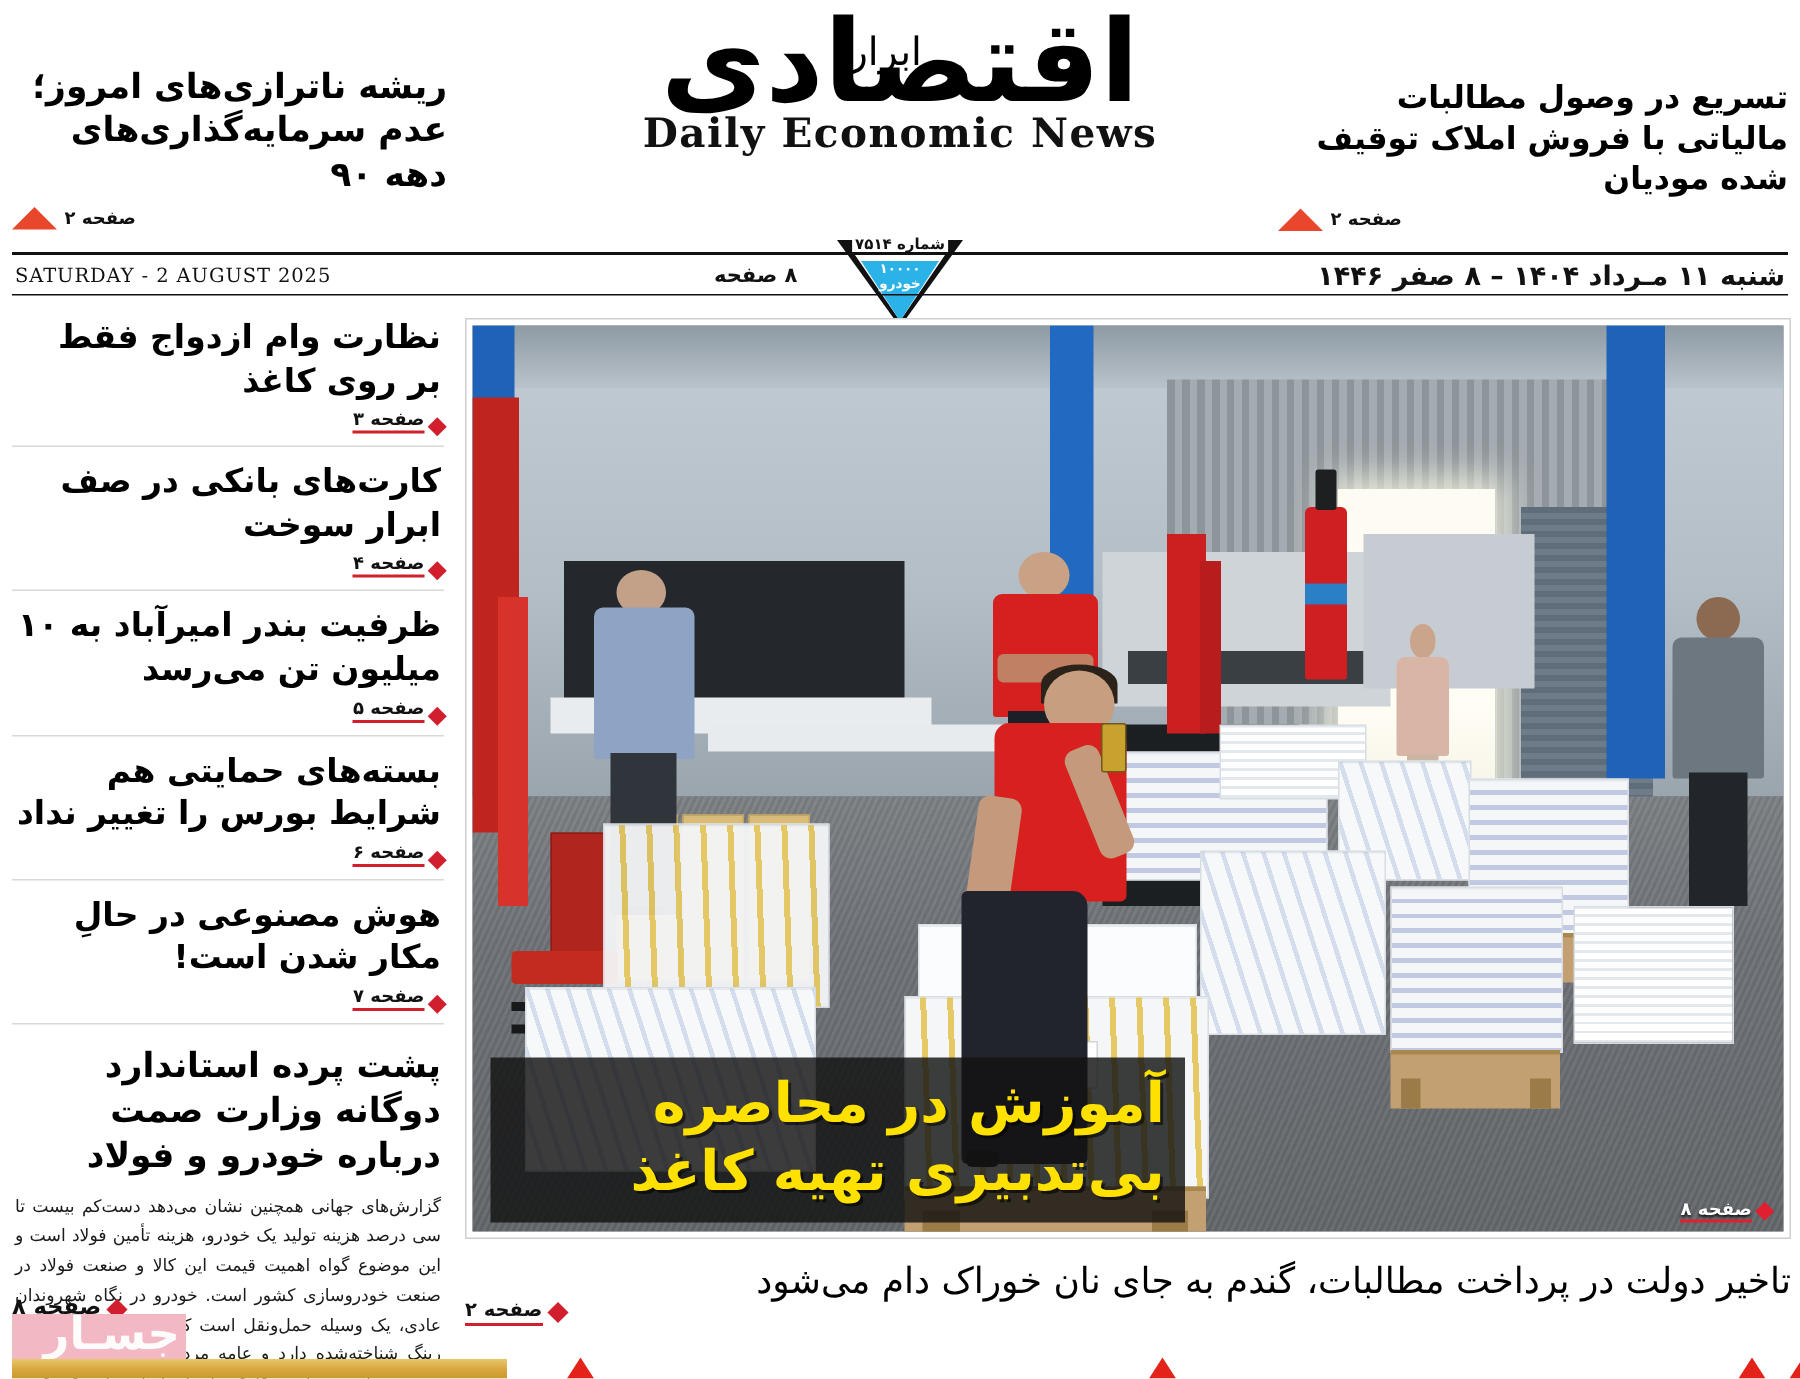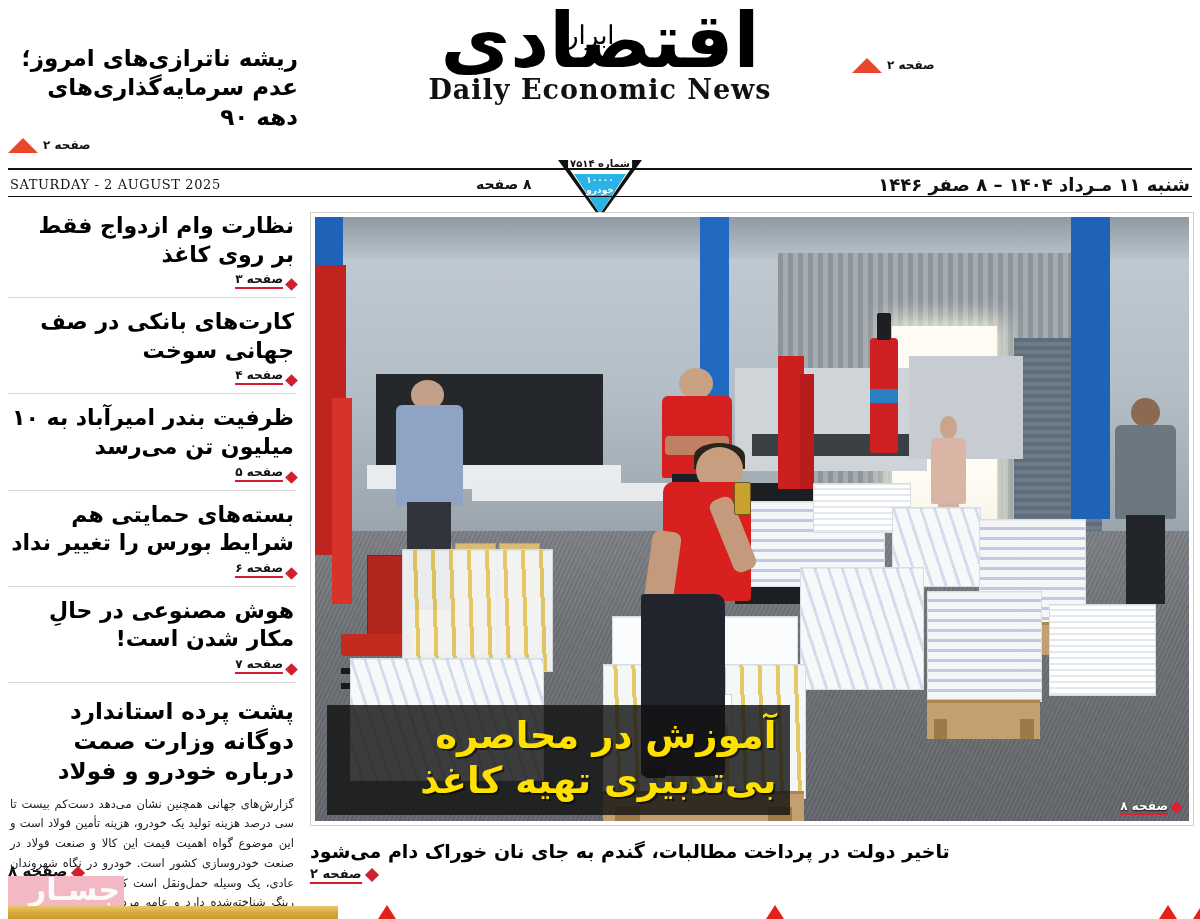--- a/index.html
+++ b/index.html
@@ -290,21 +290,21 @@
   .photo-ref{
     position:absolute;right:8px;bottom:6px;display:flex;align-items:center;gap:4px;direction:rtl;
   }
   .photo-ref .dia{width:9px;height:9px;background:#e02030;transform:rotate(45deg);}
   .photo-ref .lbl{font-size:12px;font-weight:bold;color:#fff;border-bottom:2px solid #e02030;
     text-shadow:0 1px 2px rgba(0,0,0,.9);}
 
   
   .bottom-head{
     position:absolute;left:310px;top:840px;width:884px;
-    direction:rtl;text-align:left;font-weight:bold;font-size:19px;color:#000;
+    direction:rtl;text-align:right;font-weight:normal;font-size:24px;color:#000;
     letter-spacing:-0.3px;
   }
   .bottom-ref{
     position:absolute;left:310px;top:866px;display:flex;align-items:center;gap:5px;direction:rtl;
   }
   .bottom-ref .dia{width:10px;height:10px;background:#d11f2d;transform:rotate(45deg);}
   .bottom-ref .lbl{font-size:13px;font-weight:bold;border-bottom:2px solid #d11f2d;padding-bottom:1px;}
 
   
   .mini-tri{
@@ -330,20 +330,21 @@
 
     <div class="logo-wrap">
       <div class="logo-ar">
         <span class="logo-kicker">ابرار</span>
         <span>اقتصادی</span>
       </div>
       <div class="logo-en">Daily Economic News</div>
     </div>
 
     <div class="teaser teaser-right">
+      <div>تسریع در وصول مطالبات مالیاتی با فروش املاک توقیف شده مودیان</div>
       <div class="pageref">
         <span>صفحه ۲</span>
         <span class="tri-up"></span>
       </div>
     </div>
   </div>
 
   <div class="badge">
     <span class="badge-outline"></span>
     <span class="badge-inner"></span>
@@ -366,21 +367,21 @@
     <div class="sb-item">
       <div class="sb-head">نظارت وام ازدواج فقط بر روی کاغذ</div>
       <div class="sb-ref">
         <span class="dia"></span>
         <span class="lbl">صفحه ۳</span>
       </div>
       <div class="sb-sep"></div>
     </div>
 
     <div class="sb-item">
-      <div class="sb-head">کارت‌های بانکی در صف جهانی سوخت</div>
+      <div class="sb-head">کارت‌های بانکی در صف ابرار سوخت</div>
       <div class="sb-ref">
         <span class="dia"></span>
         <span class="lbl">صفحه ۴</span>
       </div>
       <div class="sb-sep"></div>
     </div>
 
     <div class="sb-item">
       <div class="sb-head">ظرفیت بندر امیرآباد به ۱۰ میلیون تن می‌رسد</div>
       <div class="sb-ref">

